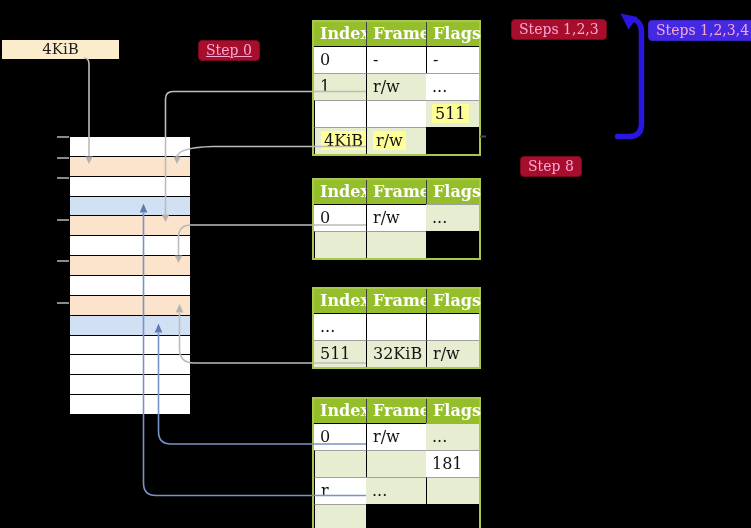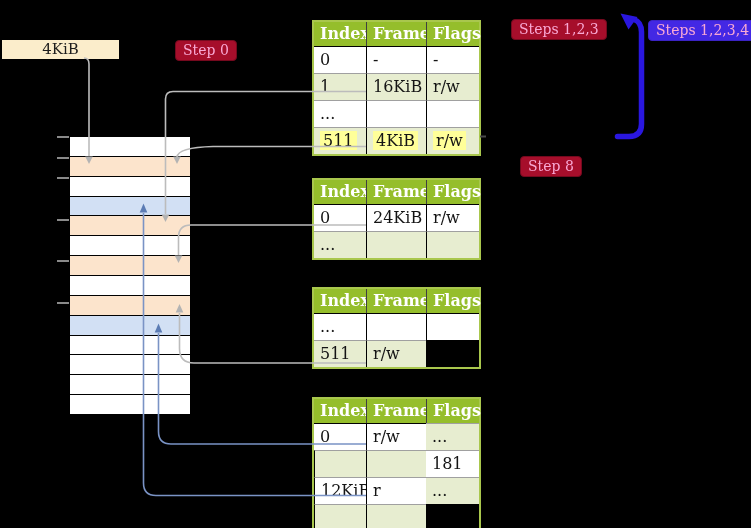--- a/index.html
+++ b/index.html
@@ -13,21 +13,21 @@
     background:var(--label-wheat);color:#1c1c1c;font-size:15px;
     text-align:center;line-height:19px;
   }
   
   .badge{
     position:absolute;color:#f9a8d4;font-size:14px;line-height:16px;
     padding:1px 7px 2px;border-radius:4px;white-space:nowrap;
   }
   .badge.red{background:var(--badge-red);border:1px solid #75091e;}
   .badge.blue{background:var(--badge-blue);border:1px solid #3a23c4;}
-  #badge-step0{left:175px;top:40px;}
+  #badge-step0{left:198px;top:40px;text-decoration:underline;}
   #badge-steps123{left:511px;top:19px;}
   #badge-steps1234{left:648px;top:20px;}
   #badge-step4{left:520px;top:156px;}
   
   #mem-col{
     position:absolute;left:70px;top:137px;width:120px;height:277px;
     display:flex;flex-direction:column;gap:1px;
   }
   .mem-row{flex:1;}
   .mem-row.white{background:var(--mem-white);}
@@ -105,61 +105,59 @@
     </div>
 
   <div id="table-1" class="ptable">
       <div class="th c1">Index</div>
       <div class="th c2">Frame</div>
       <div class="th c3">Flags</div>
       <div class="td c1 first">0</div>
       <div class="td c2 first">-</div>
       <div class="td c3 first">-</div>
       <div class="td c1 shade">1</div>
-      <div class="td c2 shade">16KiB</div>
       <div class="td c3 shade">r/w</div>
       <div class="td c1">...</div>
       <div class="td c2"></div>
       <div class="td c3"></div>
       <div class="td c1 shade"><span class="hl">511</span></div>
       <div class="td c2 shade"><span class="hl">4KiB</span></div>
       <div class="td c3 shade"><span class="hl">r/w</span></div>
     </div>
   <div id="table-2" class="ptable">
       <div class="th c1">Index</div>
       <div class="th c2">Frame</div>
       <div class="th c3">Flags</div>
       <div class="td c1 first">0</div>
-      <div class="td c2 first">24KiB</div>
       <div class="td c3 first">r/w</div>
       <div class="td c1 shade">...</div>
       <div class="td c2 shade"></div>
       <div class="td c3 shade"></div>
     </div>
   <div id="table-3" class="ptable">
       <div class="th c1">Index</div>
       <div class="th c2">Frame</div>
       <div class="th c3">Flags</div>
       <div class="td c1 first">...</div>
       <div class="td c2 first"></div>
       <div class="td c3 first"></div>
       <div class="td c1 shade">511</div>
+      <div class="td c2 shade">32KiB</div>
       <div class="td c3 shade">r/w</div>
     </div>
   <div id="table-4" class="ptable">
       <div class="th c1">Index</div>
       <div class="th c2">Frame</div>
       <div class="th c3">Flags</div>
       <div class="td c1 first">0</div>
       <div class="td c3 first">r/w</div>
       <div class="td c1 shade">...</div>
       <div class="td c2 shade"></div>
       <div class="td c3 shade"></div>
       <div class="td c1">181</div>
-      <div class="td c2">12KiB</div>
       <div class="td c3">r</div>
       <div class="td c1 shade">...</div>
       <div class="td c2 shade"></div>
       <div class="td c3 shade"></div>
     </div>
 
   <svg id="overlay" width="751" height="528">
 
     <g>
       <path class="gline" d="M84,58 Q89,58 89,64 L89,156"></path>

